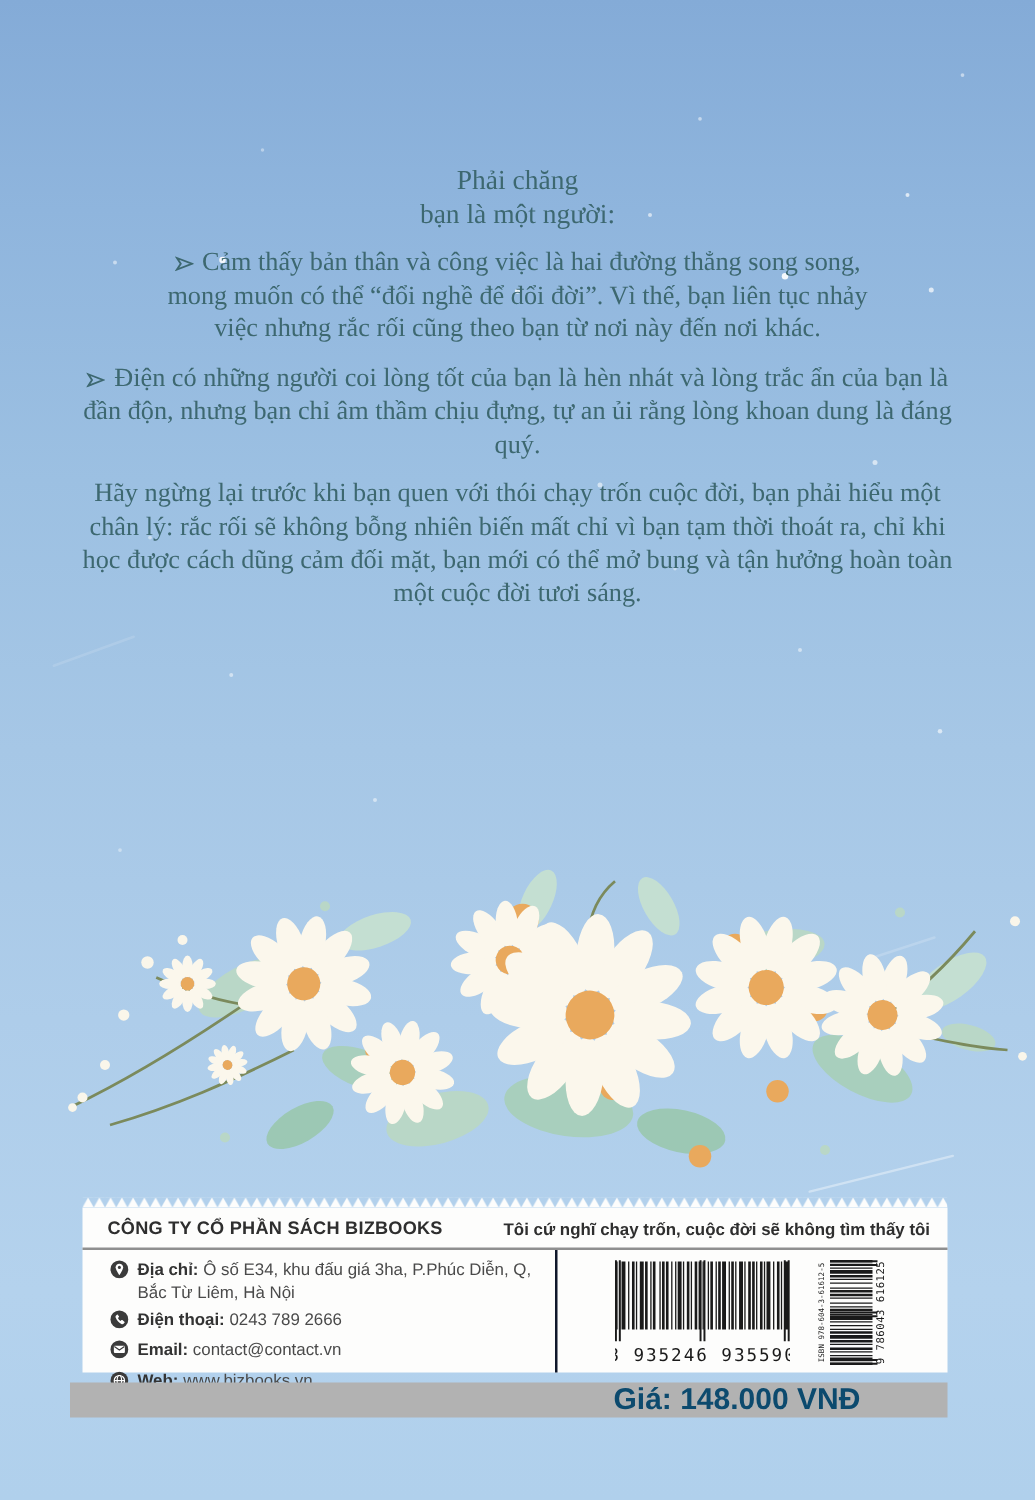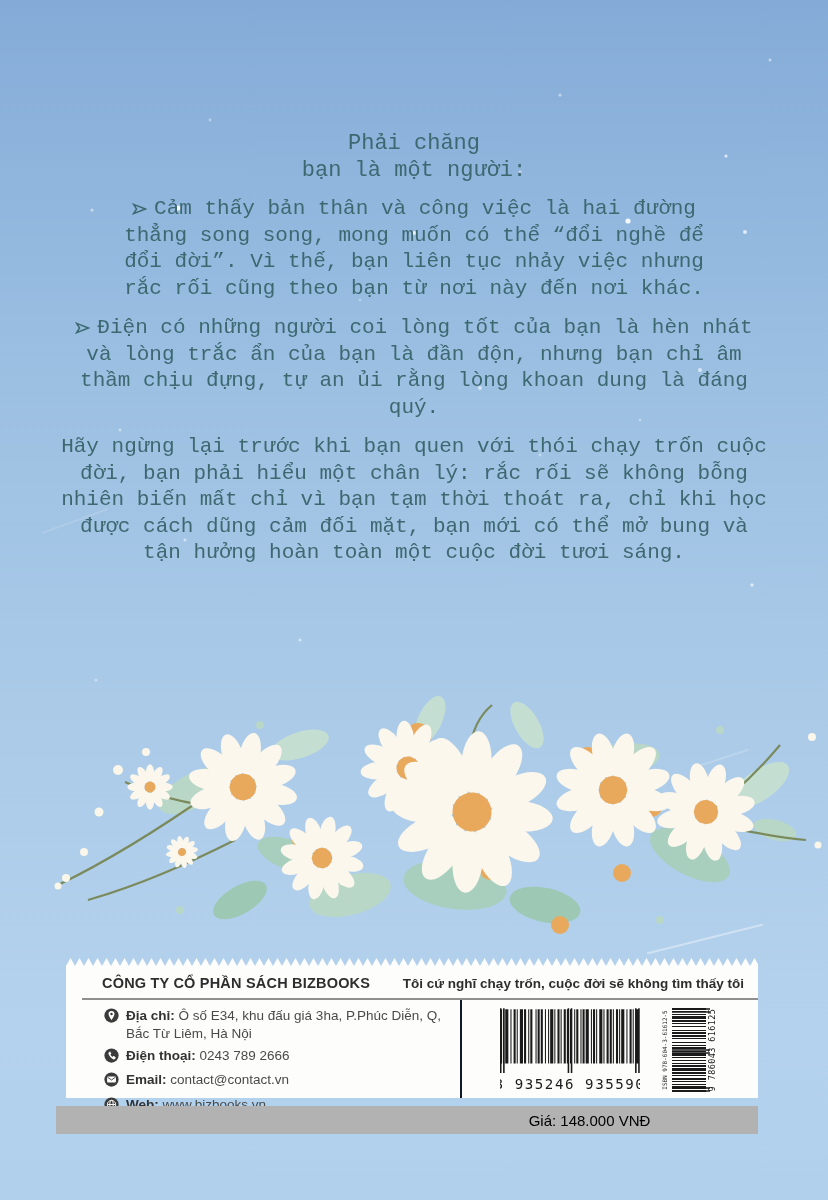--- a/index.html
+++ b/index.html
@@ -8,52 +8,52 @@
     background:linear-gradient(180deg,#84abd7 0%,#8fb5dd 14%,#9cc0e2 32%,#a6c7e6 50%,#aecdea 68%,#b4d2ed 86%,#b0d0ec 100%);
     font-family:"Liberation Serif", serif;
   }
   .sky-dots{position:absolute;inset:0;z-index:1;pointer-events:none;}
   .streak{position:absolute;height:2px;background:rgba(255,255,255,.6);border-radius:2px;z-index:1;}
   .streak.s1{left:645px;top:938px;width:120px;transform:rotate(-14deg);opacity:.65;}
   .streak.s2{left:40px;top:520px;width:70px;transform:rotate(-20deg);opacity:.22;}
   .streak.s3{left:690px;top:758px;width:60px;transform:rotate(-18deg);opacity:.3;}
 
   
-  .blurb{position:absolute;left:54px;right:54px;top:130px;z-index:3;text-align:center;color:#3d6870;font-family:Liberation Mono, monospace;}
+  .blurb{position:absolute;left:54px;right:54px;top:130px;z-index:3;text-align:center;color:#3d6870;}
   .blurb h2{margin:0 0 12px 0;font-size:22px;font-weight:normal;line-height:27px;}
   .blurb p{margin:0 auto 13px auto;font-size:21px;line-height:26.5px;}
   .p-b1{max-width:600px;}
   .p-b2{max-width:700px;}
   .p-b3{max-width:662px;}
   .p-4{max-width:708px;}
   .p-5{max-width:622px;}
   .arrow{display:inline-block;width:15px;height:12px;margin-right:7px;vertical-align:-1px;}
 
   
   .flowers{position:absolute;left:0;top:690px;z-index:2;}
 
   
   .panel{position:absolute;left:66px;top:958px;width:692px;z-index:4;}
   .zigzag{display:block;}
-  .panel-body{background:#fdfdfc;height:132px;font-family:"Liberation Sans", sans-serif;padding-left:16px;}
+  .panel-body{background:#fdfdfc;height:132px;font-family:"Liberation Sans", sans-serif;}
   .panel-header{display:flex;justify-content:space-between;align-items:center;height:30px;
     padding:2px 14px 0 20px;border-bottom:2px solid #8f8f8f;color:#2e2e2e;}
   .company{font-size:14.5px;font-weight:bold;letter-spacing:.2px;}
   .tagline{font-size:13.5px;font-weight:bold;}
   .panel-content{display:flex;height:98px;}
   .contact-col{width:380px;padding:7px 6px 0 22px;box-sizing:border-box;border-right:2px solid #0f172a;}
   .contact-row{display:flex;align-items:flex-start;margin-bottom:3.5px;color:#4a4a4a;font-size:13.5px;line-height:18px;}
   .cicon{flex:0 0 22px;padding-top:1px;}
   .contact-row b{color:#333;}
   .bc-col{flex:1;display:flex;align-items:center;justify-content:center;gap:18px;padding-top:2px;}
 
   
   .price-bar{position:absolute;left:56px;top:1106px;width:702px;height:28px;background:#b2b2b2;z-index:4;}
   .price-bar span{position:absolute;left:76%;top:50%;transform:translate(-50%,-50%);
-    font-family:"Liberation Sans", sans-serif;font-weight:normal;font-size:15px;color:#000000;white-space:nowrap;}
+    font-family:"Liberation Sans", sans-serif;font-weight:bold;font-size:24px;color:#0c4a6e;white-space:nowrap;}
 </style>
 </head>
 <body>
 
 <div class="cover">
 
   <svg class="sky-dots" width="828" height="1200" viewBox="0 0 828 1200">
     <g fill="#ffffff">
       <circle cx="178" cy="208" r="2.6" opacity=".9"></circle>
         <circle cx="414" cy="233" r="2" opacity=".8"></circle>

